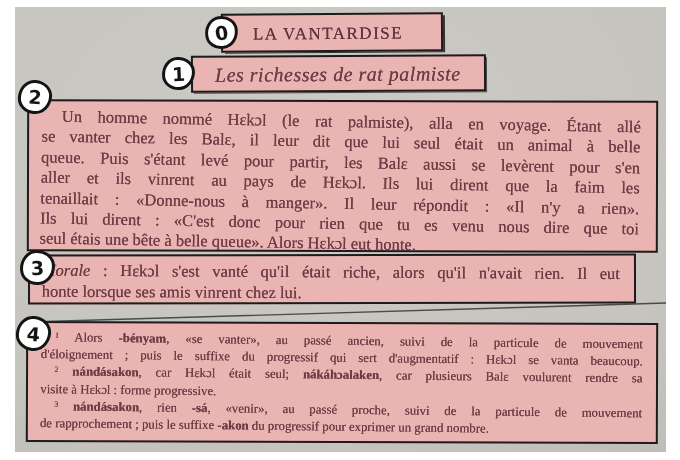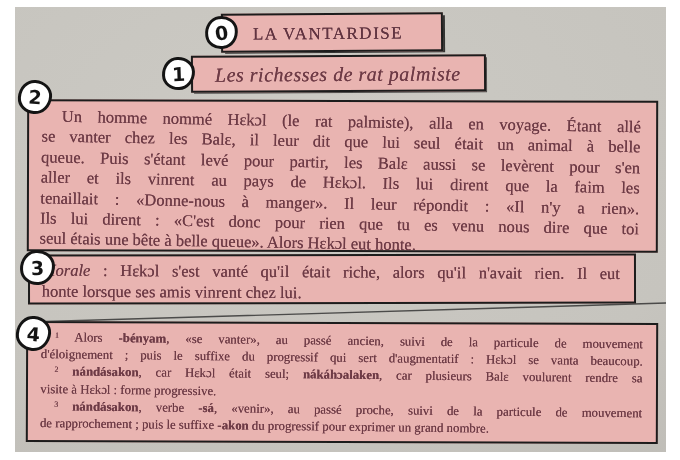--- a/index.html
+++ b/index.html
@@ -118,21 +118,21 @@
           <div class="tl"><span>honte lorsque ses amis vinrent chez lui.</span></div>
         </div>
     </div>
 
     <div class="hbox box4">
       <div class="textblock fnotes">
           <div class="tl j ind"><sup>1</sup><span> Alors </span><span class="b">-bényam</span><span>, «se vanter», au passé ancien, suivi de la particule de mouvement</span></div>
           <div class="tl j"><span>d'éloignement ; puis le suffixe du progressif qui sert d'augmentatif : Hεkɔl se vanta beaucoup.</span></div>
           <div class="tl j ind"><sup>2</sup><span> </span><span class="b">nándásakon</span><span>, car Hεkɔl était seul; </span><span class="b">nákáhɔalaken</span><span>, car plusieurs Balε voulurent rendre sa</span></div>
           <div class="tl"><span>visite à Hεkɔl : forme progressive.</span></div>
-          <div class="tl j ind"><sup>3</sup><span> </span><span class="b">nándásakon</span><span>, verbe </span><span class="b">-sá</span><span>, «venir», au passé proche, suivi de la particule de mouvement</span></div>
+          <div class="tl j ind"><sup>3</sup><span> </span><span class="b">nándásakon</span><span>, rien </span><span class="b">-sá</span><span>, «venir», au passé proche, suivi de la particule de mouvement</span></div>
           <div class="tl"><span>de rapprochement ; puis le suffixe </span><span class="b">-akon</span><span> du progressif pour exprimer un grand nombre.</span></div>
         </div>
     </div>
 
     <svg class="stray" width="651" height="445" viewBox="0 0 651 445">
       <path d="M 14 315 C 160 311, 420 303, 652 296" stroke="#2c2c2c" stroke-width="1.4" fill="none" opacity="0.8"></path>
     </svg>
 
     <div class="badge b0">0</div>
     <div class="badge b1">1</div>

